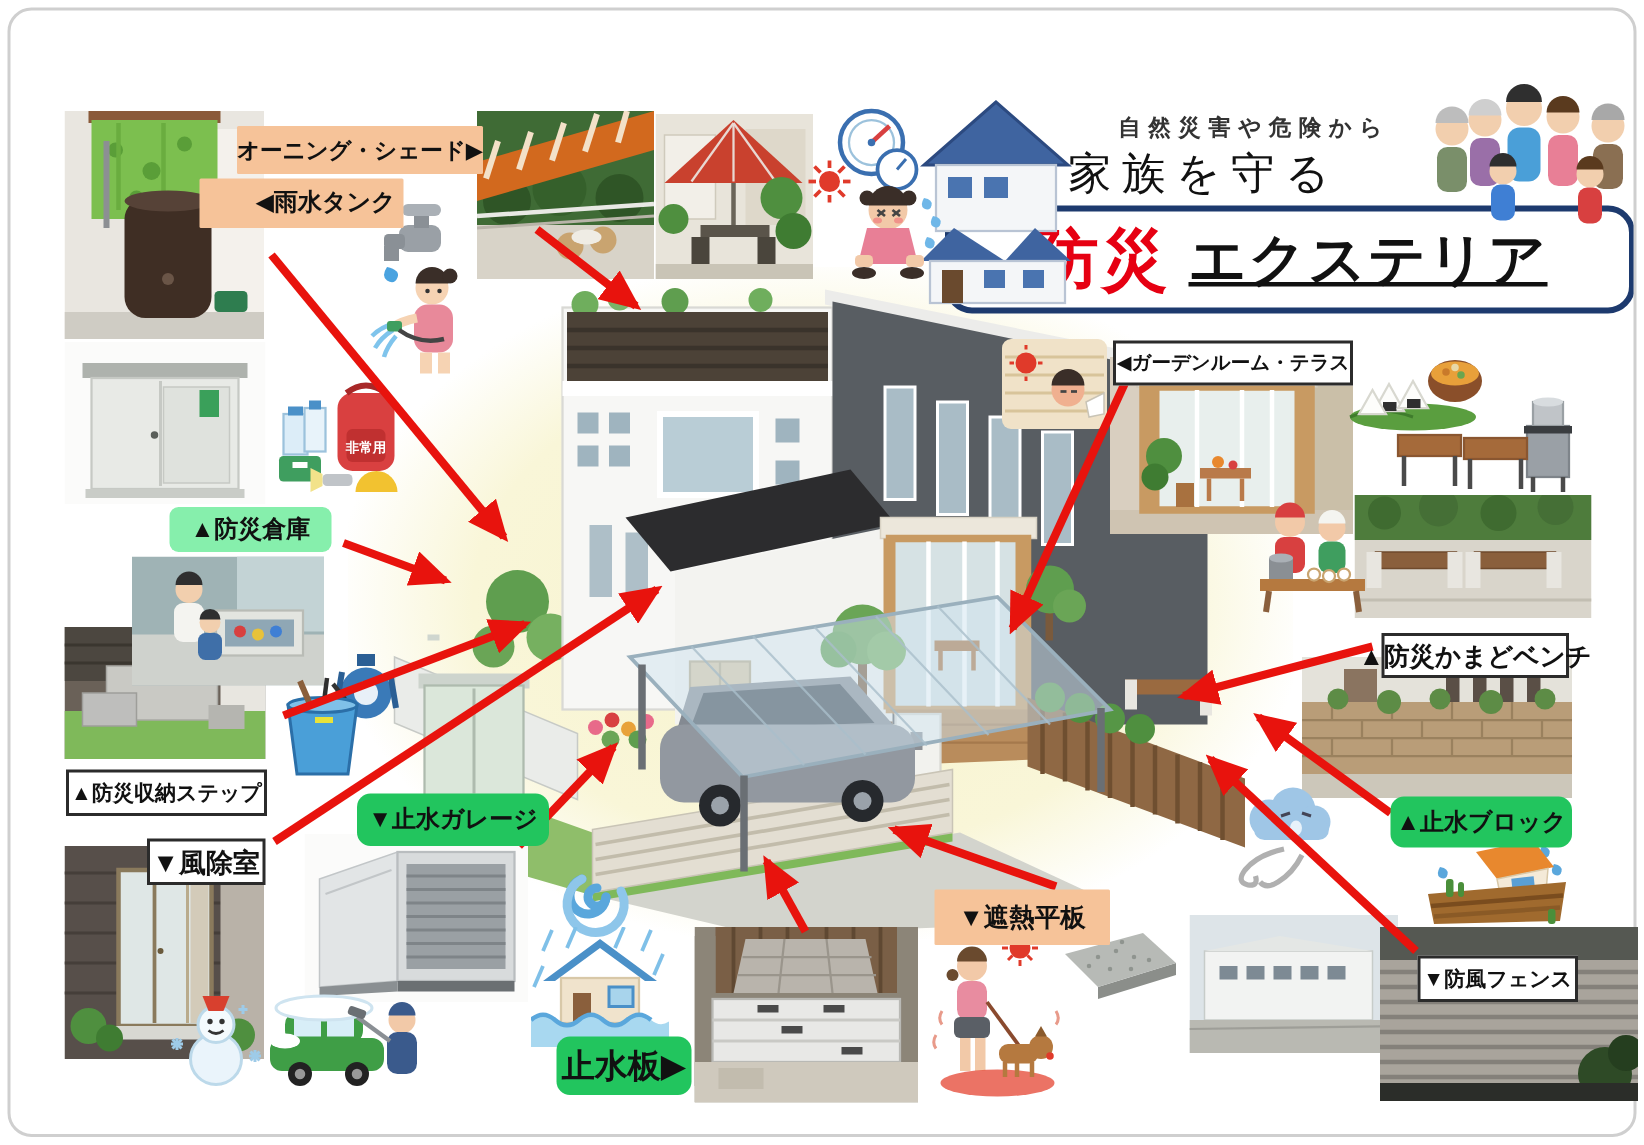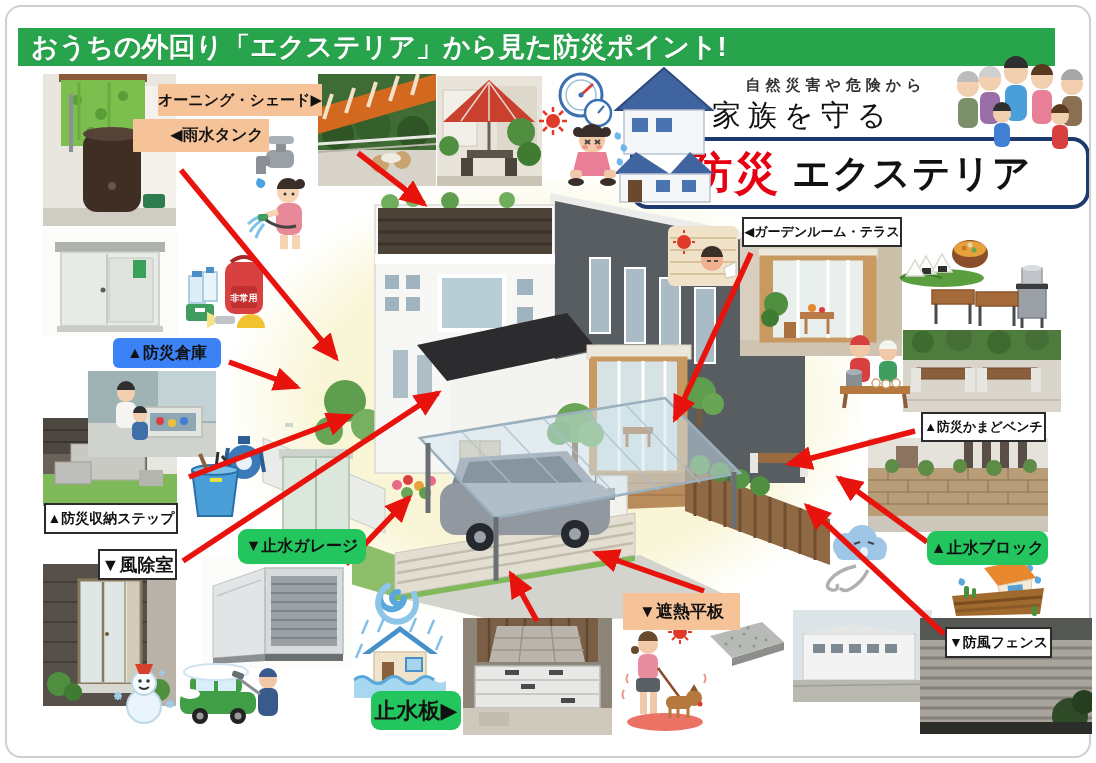--- a/index.html
+++ b/index.html
@@ -14,28 +14,28 @@
                text-shadow:0 1px 0 rgba(0,0,0,.15);white-space:nowrap;}
   
   .tagline{position:absolute;left:718px;top:76px;width:236px;text-align:center;font-size:15px;
            font-weight:600;color:#333;letter-spacing:5px;white-space:nowrap;}
   .subtitle{position:absolute;left:712px;top:96px;width:248px;text-align:left;font-size:29px;
             font-weight:normal;color:#111;letter-spacing:7px;white-space:nowrap;}
   .titlebox{position:absolute;left:630px;top:137px;width:452px;height:64px;background:#fff;
             border:4px solid #1d3a6e;border-radius:18px;display:flex;align-items:center;
             justify-content:center;gap:12px;}
   .titlebox .hl{color:#e60012;font-size:44px;font-weight:bold;letter-spacing:2px;}
-  .titlebox .rest{color:#111;font-size:38px;font-weight:bold;letter-spacing:1px;}
+  .titlebox .rest{color:#111;font-size:38px;font-weight:bold;letter-spacing:1px;text-decoration:underline;}
   
   .label{position:absolute;display:flex;align-items:center;justify-content:center;
          font-weight:bold;color:#111;white-space:nowrap;z-index:40;}
   .label.orange{background:#f6c399;border-radius:1px;}
   .label.blue{background:#22c55e;border-radius:9px;}
-  .label.gray{background:#3b82f6;border-radius:6px;}
-  .label.white{background:#fff;border:2px solid #2b2b2b;}
+  .label.gray{background:#86efac;border-radius:6px;}
+  .label.white{background:#fff;border:2px solid #2b2b2b;margin-top:10px;}
   .photo,.illo{position:absolute;}
   .photo svg,.illo svg{display:block;}
   .arrows{position:absolute;left:0;top:0;z-index:30;pointer-events:none;}
   .glow{position:absolute;left:232px;top:178px;width:630px;height:448px;z-index:0;
         background:radial-gradient(ellipse at 50% 50%, #f7f3cd 0%, #f9f6d8 52%, rgba(255,255,255,0) 73%);}
   .scene{position:absolute;left:245px;top:183px;z-index:5;}
 </style>
 </head>
 <body>
 
@@ -171,23 +171,20 @@
         <line x1="257" y1="241" x2="332" y2="320"></line>
       <line x1="298" y1="235" x2="373" y2="314"></line>
         <line x1="339" y1="228" x2="414" y2="307"></line>
       <line x1="380" y1="221" x2="455" y2="300"></line>
     </g>
     <line x1="183" y1="260" x2="183" y2="330" stroke="#6a6f74" stroke-width="5"></line>
     <line x1="251" y1="334" x2="251" y2="398" stroke="#6a6f74" stroke-width="5"></line>
     <line x1="489" y1="289" x2="489" y2="345" stroke="#6a6f74" stroke-width="5"></line>
   </svg>
 
-  <div class="header">
-    <span>おうちの外回り「エクステリア」から見た防災ポイント!</span>
-  </div>
 
   <svg class="abs" style="left:612px;top:64px;z-index:12;" width="104" height="142" viewBox="0 0 104 142">
     <polygon points="52,4 4,46 100,46" fill="#3f64a0" stroke="#2c4a80" stroke-width="2"></polygon>
     <rect x="12" y="46" width="80" height="44" fill="#f4f6f8" stroke="#b9c4d4" stroke-width="1.5"></rect>
     <rect x="20" y="54" width="16" height="14" fill="#4a74b0"></rect>
       <rect x="44" y="54" width="16" height="14" fill="#4a74b0"></rect>
     <polygon points="24,88 2,110 58,110" fill="#3f64a0"></polygon>
     <polygon points="78,88 58,110 102,110" fill="#3f64a0"></polygon>
     <rect x="8" y="110" width="90" height="28" fill="#f4f6f8" stroke="#b9c4d4" stroke-width="1.5"></rect>
     <rect x="16" y="116" width="14" height="22" fill="#6a4a2e"></rect>
@@ -934,18 +931,18 @@
 
   <div class="label orange" style="left:158px;top:84px;width:164px;height:32px;font-size:15px;">オーニング・シェード▶</div>
   <div class="label orange" style="left:133px;top:119px;width:104px;height:33px;font-size:16px;padding-left:32px;">◀雨水タンク</div>
   <div class="label gray" style="left:113px;top:338px;width:108px;height:30px;font-size:16px;">▲防災倉庫</div>
   <div class="label white" style="left:44px;top:503px;width:130px;height:27px;font-size:14px;">▲防災収納ステップ</div>
   <div class="label white" style="left:98px;top:549px;width:75px;height:27px;font-size:18px;">▼風除室</div>
   <div class="label blue" style="left:238px;top:529px;width:128px;height:35px;font-size:16px;">▼止水ガレージ</div>
   <div class="label blue" style="left:371px;top:691px;width:90px;height:39px;font-size:22px;">止水板▶</div>
   <div class="label orange" style="left:623px;top:593px;width:117px;height:37px;font-size:17px;">▼遮熱平板</div>
   <div class="label white" style="left:742px;top:217px;width:156px;height:26px;font-size:13px;">◀ガーデンルーム・テラス</div>
-  <div class="label white" style="left:921px;top:412px;width:121px;height:26px;font-size:13px;">▲防災かまどベンチ</div>
+  <div class="label white" style="left:921px;top:412px;width:121px;height:26px;font-size:17px;">▲防災かまどベンチ</div>
   <div class="label blue" style="left:927px;top:531px;width:121px;height:34px;font-size:16px;text-align:right;">▲止水ブロック</div>
   <div class="label white" style="left:945px;top:627px;width:103px;height:27px;font-size:14px;">▼防風フェンス</div>
 
   <div class="frame"></div>
 </div>
 
 </body></html>

